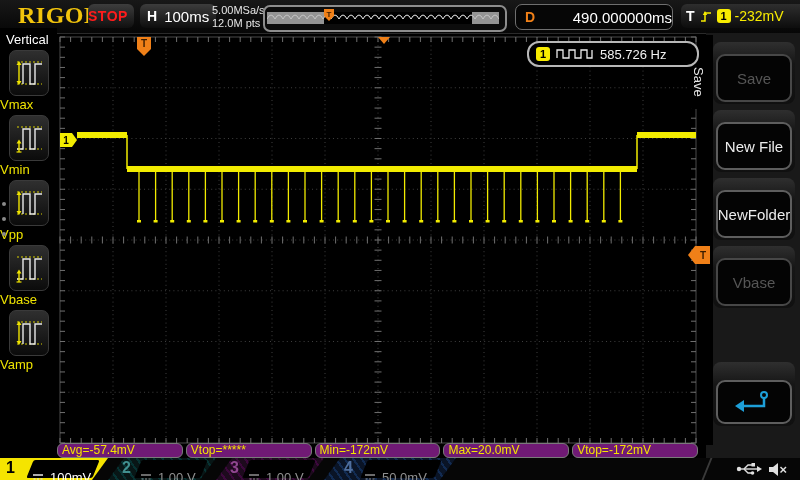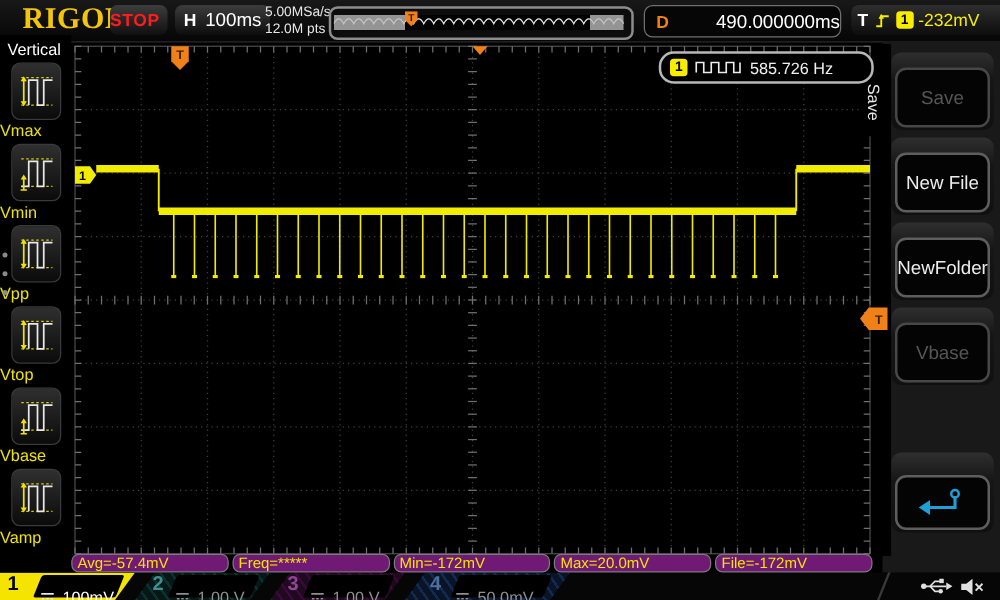--- a/index.html
+++ b/index.html
@@ -179,28 +179,20 @@
       </div>
     <div class="vlabel">Vmin</div>
   </div>
   <div class="vitem">
     <div class="vicon">
         <svg width="32" height="36">
           <use href="#pulse-full"></use>
         </svg>
       </div>
     <div class="vlabel">Vpp</div>
-  </div>
-  <div class="vitem">
-    <div class="vicon">
-        <svg width="32" height="36">
-          <use href="#pulse-full"></use>
-        </svg>
-      </div>
-    <div class="vlabel">Vtop</div>
   </div>
   <div class="vitem">
     <div class="vicon">
         <svg width="32" height="36">
           <use href="#pulse-base"></use>
         </svg>
       </div>
     <div class="vlabel">Vbase</div>
   </div>
   <div class="vitem">
@@ -622,24 +614,24 @@
 <div class="freqbadge">
   <span class="chbadge">1</span>
   <svg width="38" height="12">
     <path d="M1,10 V2 H7 V10 H13 V2 H19 V10 H25 V2 H31 V10 H36 V2" fill="none" stroke="#ececec" stroke-width="1.3"></path>
   </svg>
   <span class="fv">585.726 Hz</span>
 </div>
 
 <div class="measrow">
   <div class="meas">Avg=-57.4mV</div>
-  <div class="meas">Freq=*****</div>
+  <div class="meas">Vtop=*****</div>
   <div class="meas">Min=-172mV</div>
   <div class="meas">Max=20.0mV</div>
-  <div class="meas">File=-172mV</div>
+  <div class="meas">Vtop=-172mV</div>
 </div>
 
 <div class="chanbar">
   <div class="chtab ch1">
     <span class="chnum">1</span>
     <div class="chinner"></div>
     <div class="chcontent">
       <svg width="12" height="8" stroke="#e8e8e8">
           <use href="#coupling"></use>
         </svg>

